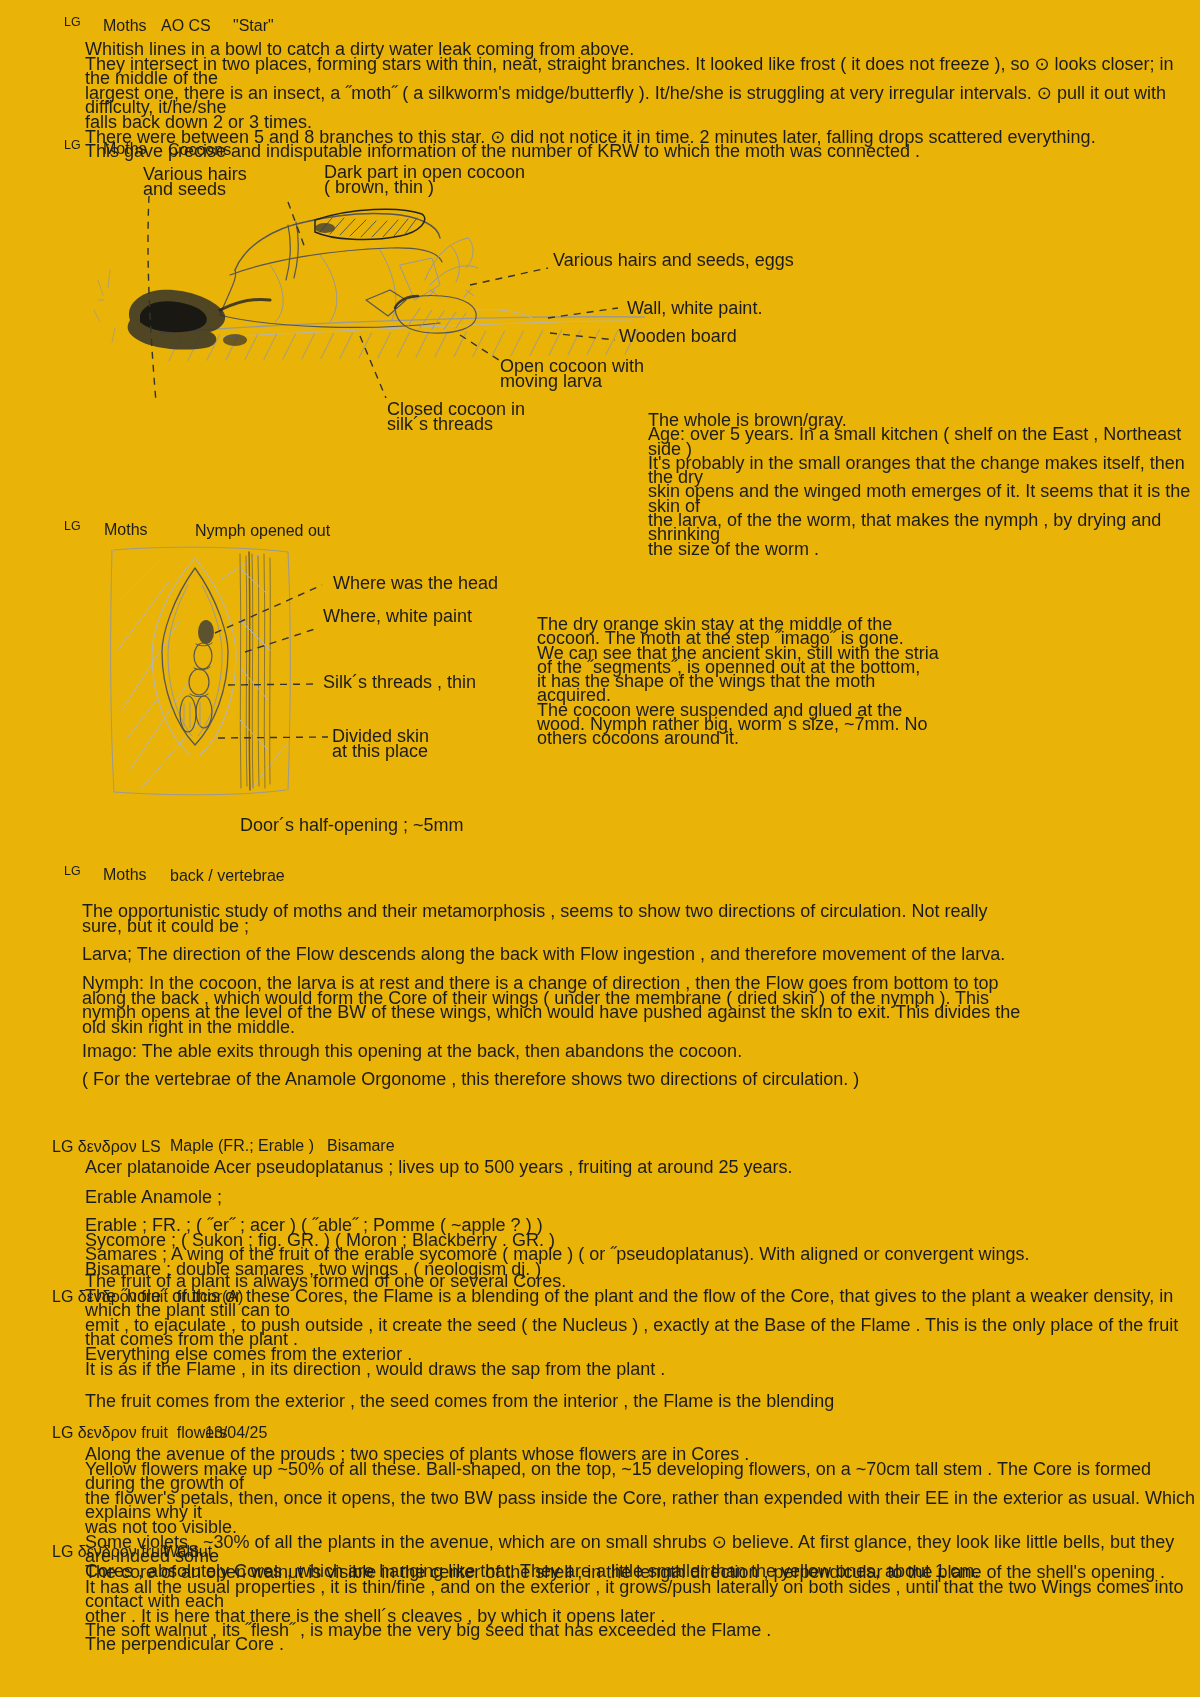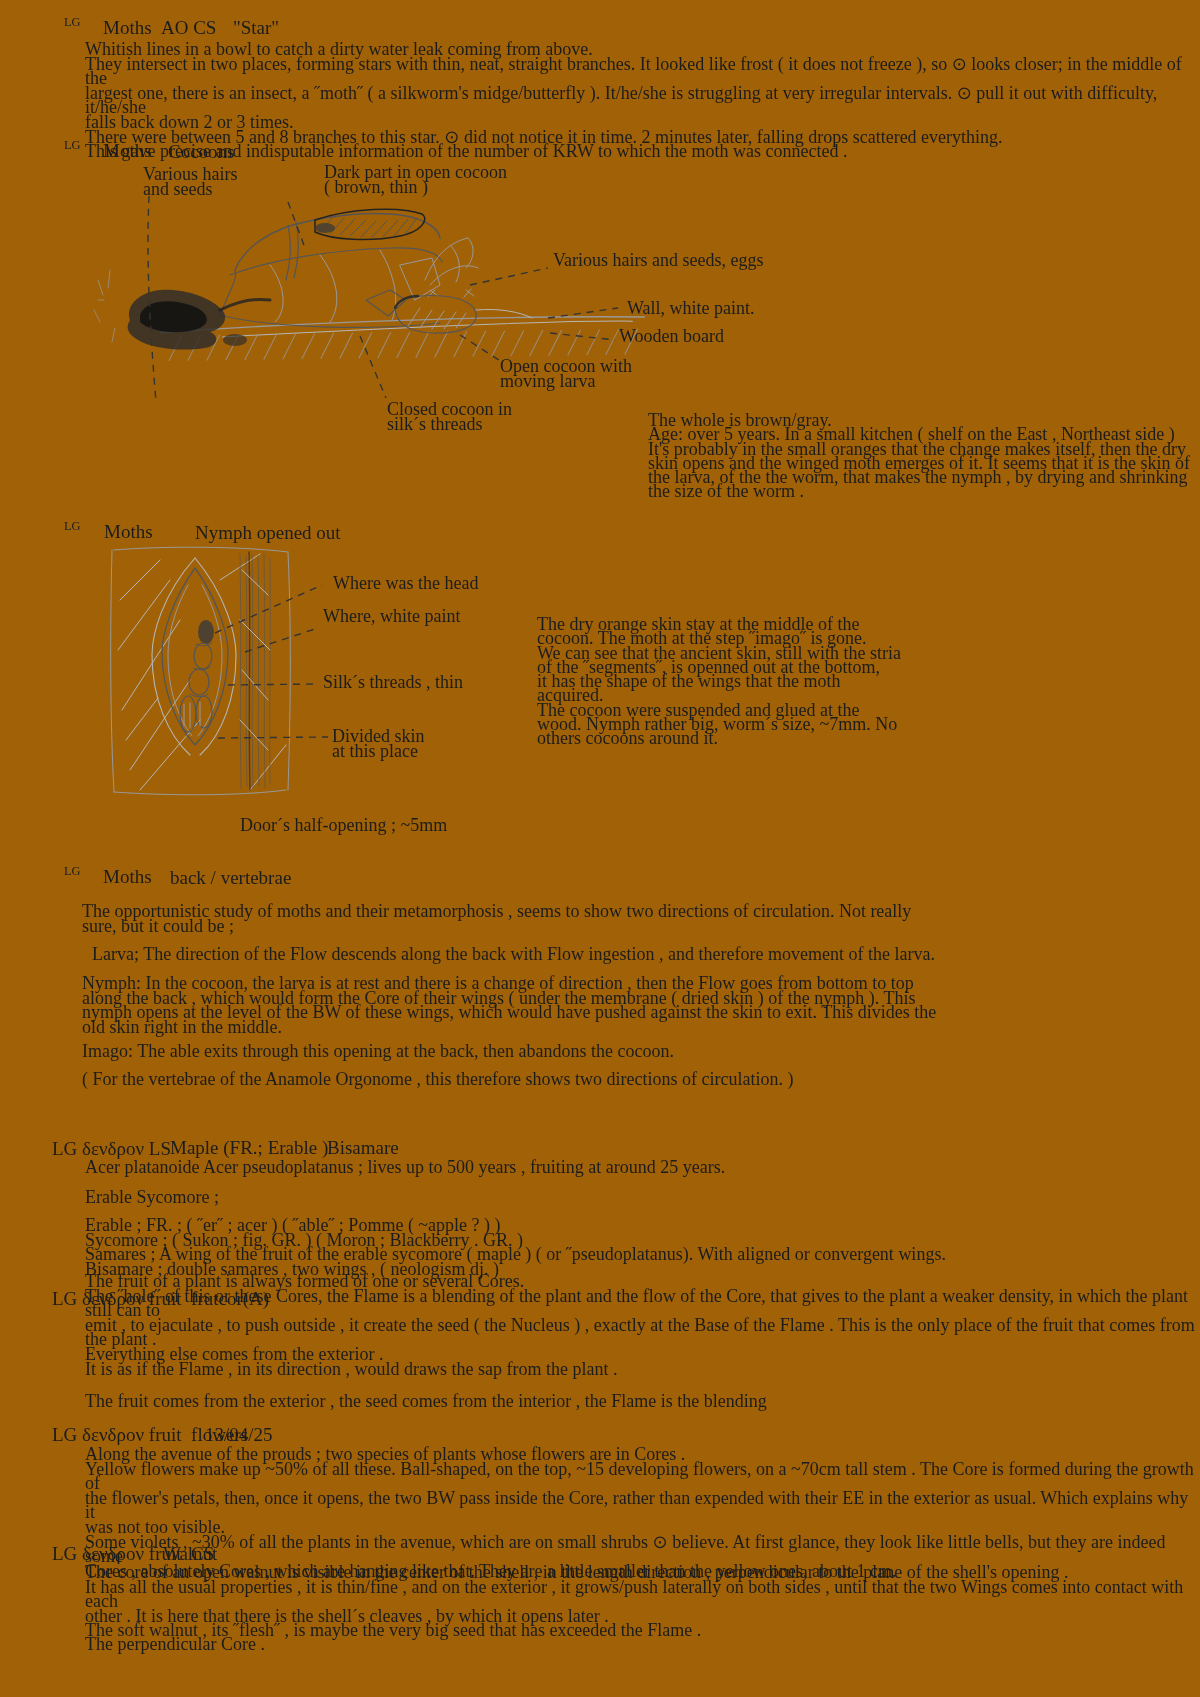--- a/index.html
+++ b/index.html
@@ -1,20 +1,20 @@
 <!DOCTYPE html>
 <html><head>
 <meta charset="utf-8">
 <style>
   html,body{margin:0;padding:0;background:#fff;}
-  #page{position:relative;width:1200px;height:1697px;background:#a16207;overflow:hidden;
-        font-family:Liberation Serif, serif;color:#1c1c1c;}
+  #page{position:relative;width:1200px;height:1697px;background:#eab308;overflow:hidden;
+        font-family:Liberation Sans, sans-serif;color:#1c1c1c;}
   .t{position:absolute;white-space:pre-line;font-size:18px;line-height:14.6px;color:#1c1c1c;}
   .lh143{line-height:14.3px;}
-  .hseg{position:absolute;font-size:19px;white-space:pre;}
+  .hseg{position:absolute;font-size:16px;white-space:pre;}
   .lg{font-size:12.4px;}
   .pencil{stroke:#555;fill:none;stroke-linecap:round;stroke-linejoin:round;}
   .pencil-light{stroke:#999;fill:none;stroke-linecap:round;}
   .pencil-faint{stroke:#b5b5b5;fill:none;stroke-linecap:round;}
   .pencil-dark{stroke:#222;fill:none;stroke-linecap:round;}
   .leader{stroke:#333;stroke-width:1.4;fill:none;stroke-dasharray:7 6;}
   svg{position:absolute;}
 </style>
 </head>
 <body>
@@ -149,33 +149,33 @@
 The cocoon were suspended and glued at the
 wood. Nymph rather big, worm´s size, ~7mm. No
 others cocoons around it.</div>
   <div class="t" style="left:240px;top:818px">Door´s half-opening ; ~5mm</div>
 
   <span class="hseg lg" style="left:64px;top:864px">LG</span>
   <span class="hseg" style="left:103px;top:866px">Moths</span>
   <span class="hseg" style="left:170px;top:867px">back / vertebrae</span>
   <div class="t" style="left:82px;top:904px">The opportunistic study of moths and their metamorphosis , seems to show two directions of circulation. Not really
 sure, but it could be ;</div>
-  <div class="t" style="left:92px;top:947px">Larva; The direction of the Flow descends along the back with Flow ingestion , and therefore movement of the larva.</div>
+  <div class="t" style="left:82px;top:947px">Larva; The direction of the Flow descends along the back with Flow ingestion , and therefore movement of the larva.</div>
   <div class="t" style="left:82px;top:976px">Nymph: In the cocoon, the larva is at rest and there is a change of direction , then the Flow goes from bottom to top
 along the back , which would form the Core of their wings ( under the membrane ( dried skin ) of the nymph ). This
 nymph opens at the level of the BW of these wings, which would have pushed against the skin to exit. This divides the
 old skin right in the middle.</div>
   <div class="t" style="left:82px;top:1044px">Imago: The able exits through this opening at the back, then abandons the cocoon.</div>
   <div class="t" style="left:82px;top:1072px">( For the vertebrae of the Anamole Orgonome , this therefore shows two directions of circulation. )</div>
 
   <span class="hseg" style="left:52px;top:1138px">LG δενδρον LS</span>
   <span class="hseg" style="left:170px;top:1137px">Maple (FR.; Erable )</span>
   <span class="hseg" style="left:327px;top:1137px">Bisamare</span>
   <div class="t" style="left:85px;top:1160px">Acer platanoide  Acer pseudoplatanus ; lives up to 500 years , fruiting at around 25 years.</div>
-  <div class="t" style="left:85px;top:1190px">Erable Sycomore ;</div>
+  <div class="t" style="left:85px;top:1190px">Erable Anamole ;</div>
   <div class="t" style="left:85px;top:1218px">Erable ; FR. ; ( ˝er˝ ; acer  ) ( ˝able˝ ; Pomme ( ~apple ? )  )
 Sycomore ; ( Sukon ; fig. GR. ) ( Moron ; Blackberry . GR. )
 Samares ; A wing of the fruit of the erable sycomore ( maple ) ( or ˝pseudoplatanus). With aligned or convergent wings.
 Bisamare ; double samares , two wings , ( neologism dj. )</div>
 
   <span class="hseg" style="left:52px;top:1288px">LG δενδρον fruit  frutcor(A)</span>
   <div class="t" style="left:85px;top:1274px">The fruit of a plant is always formed of one or several Cores.
 The ˝hole˝ of this or these Cores, the Flame is a blending of the plant and the flow of the Core, that gives to the plant a weaker density, in which the plant still can to
 emit , to ejaculate , to push outside , it create the seed ( the Nucleus ) , exactly at the Base of the Flame . This is the only place of the fruit that comes from the plant .
 Everything else comes from the exterior .

